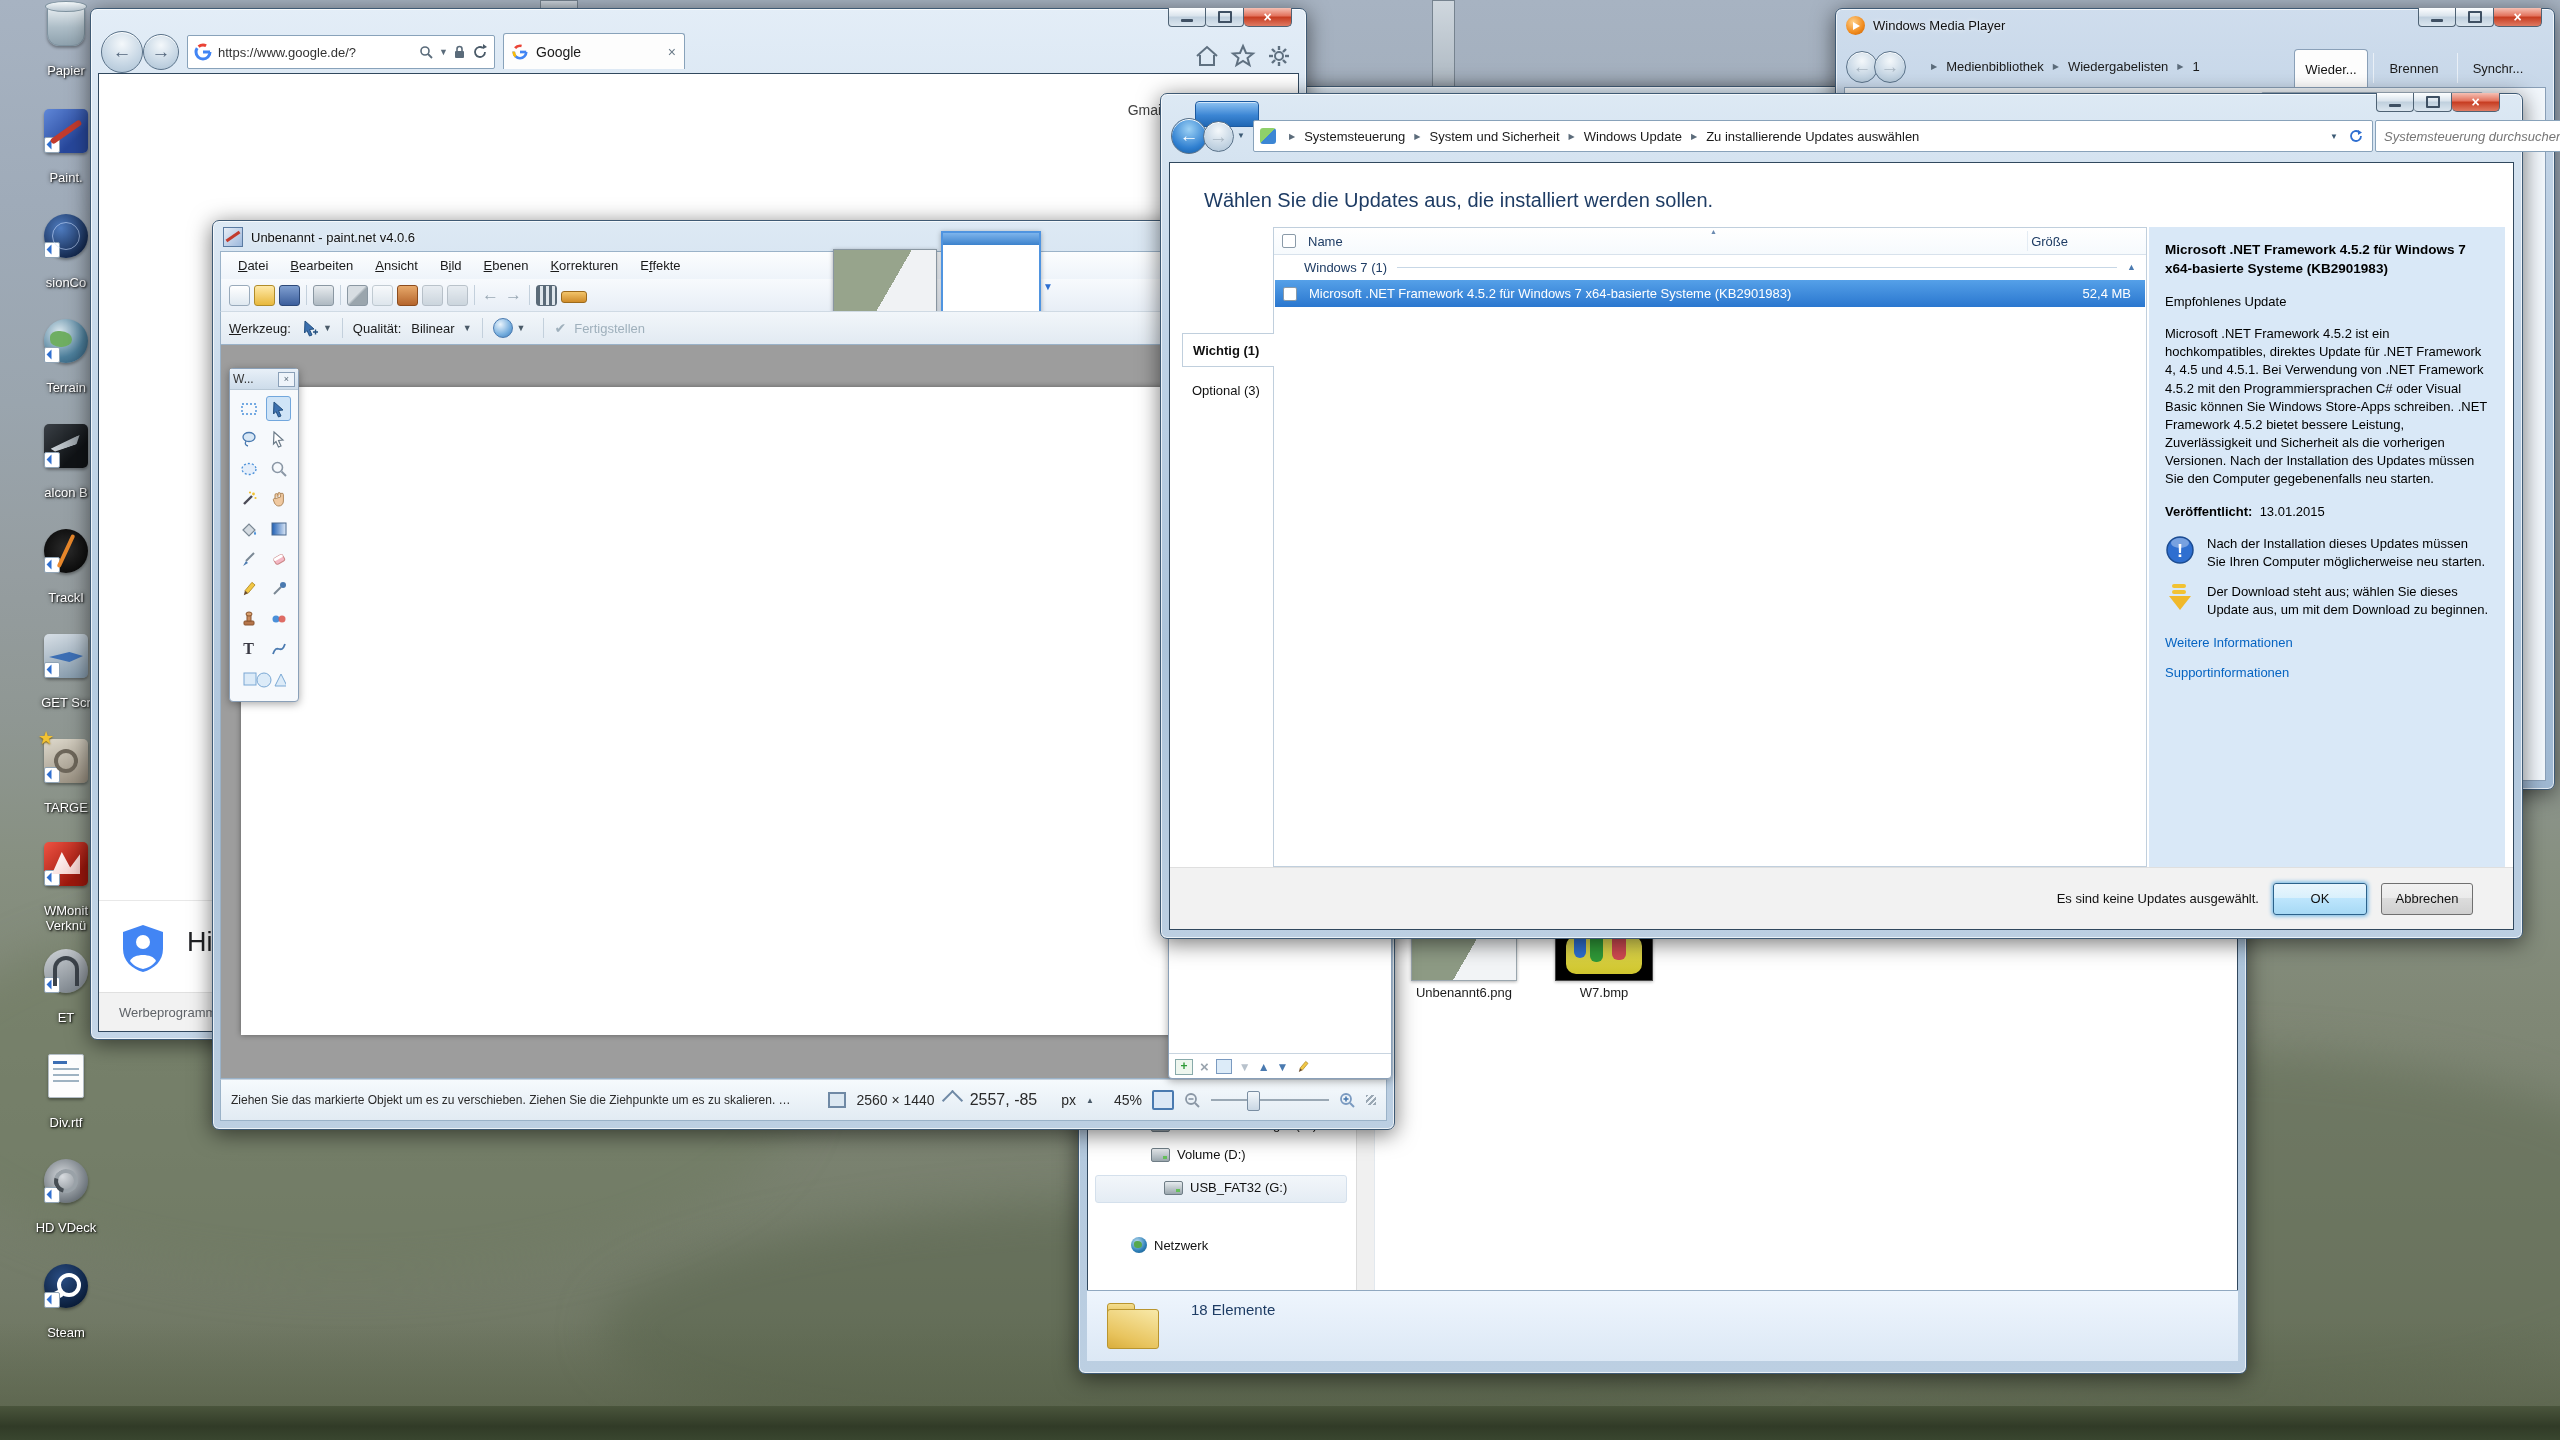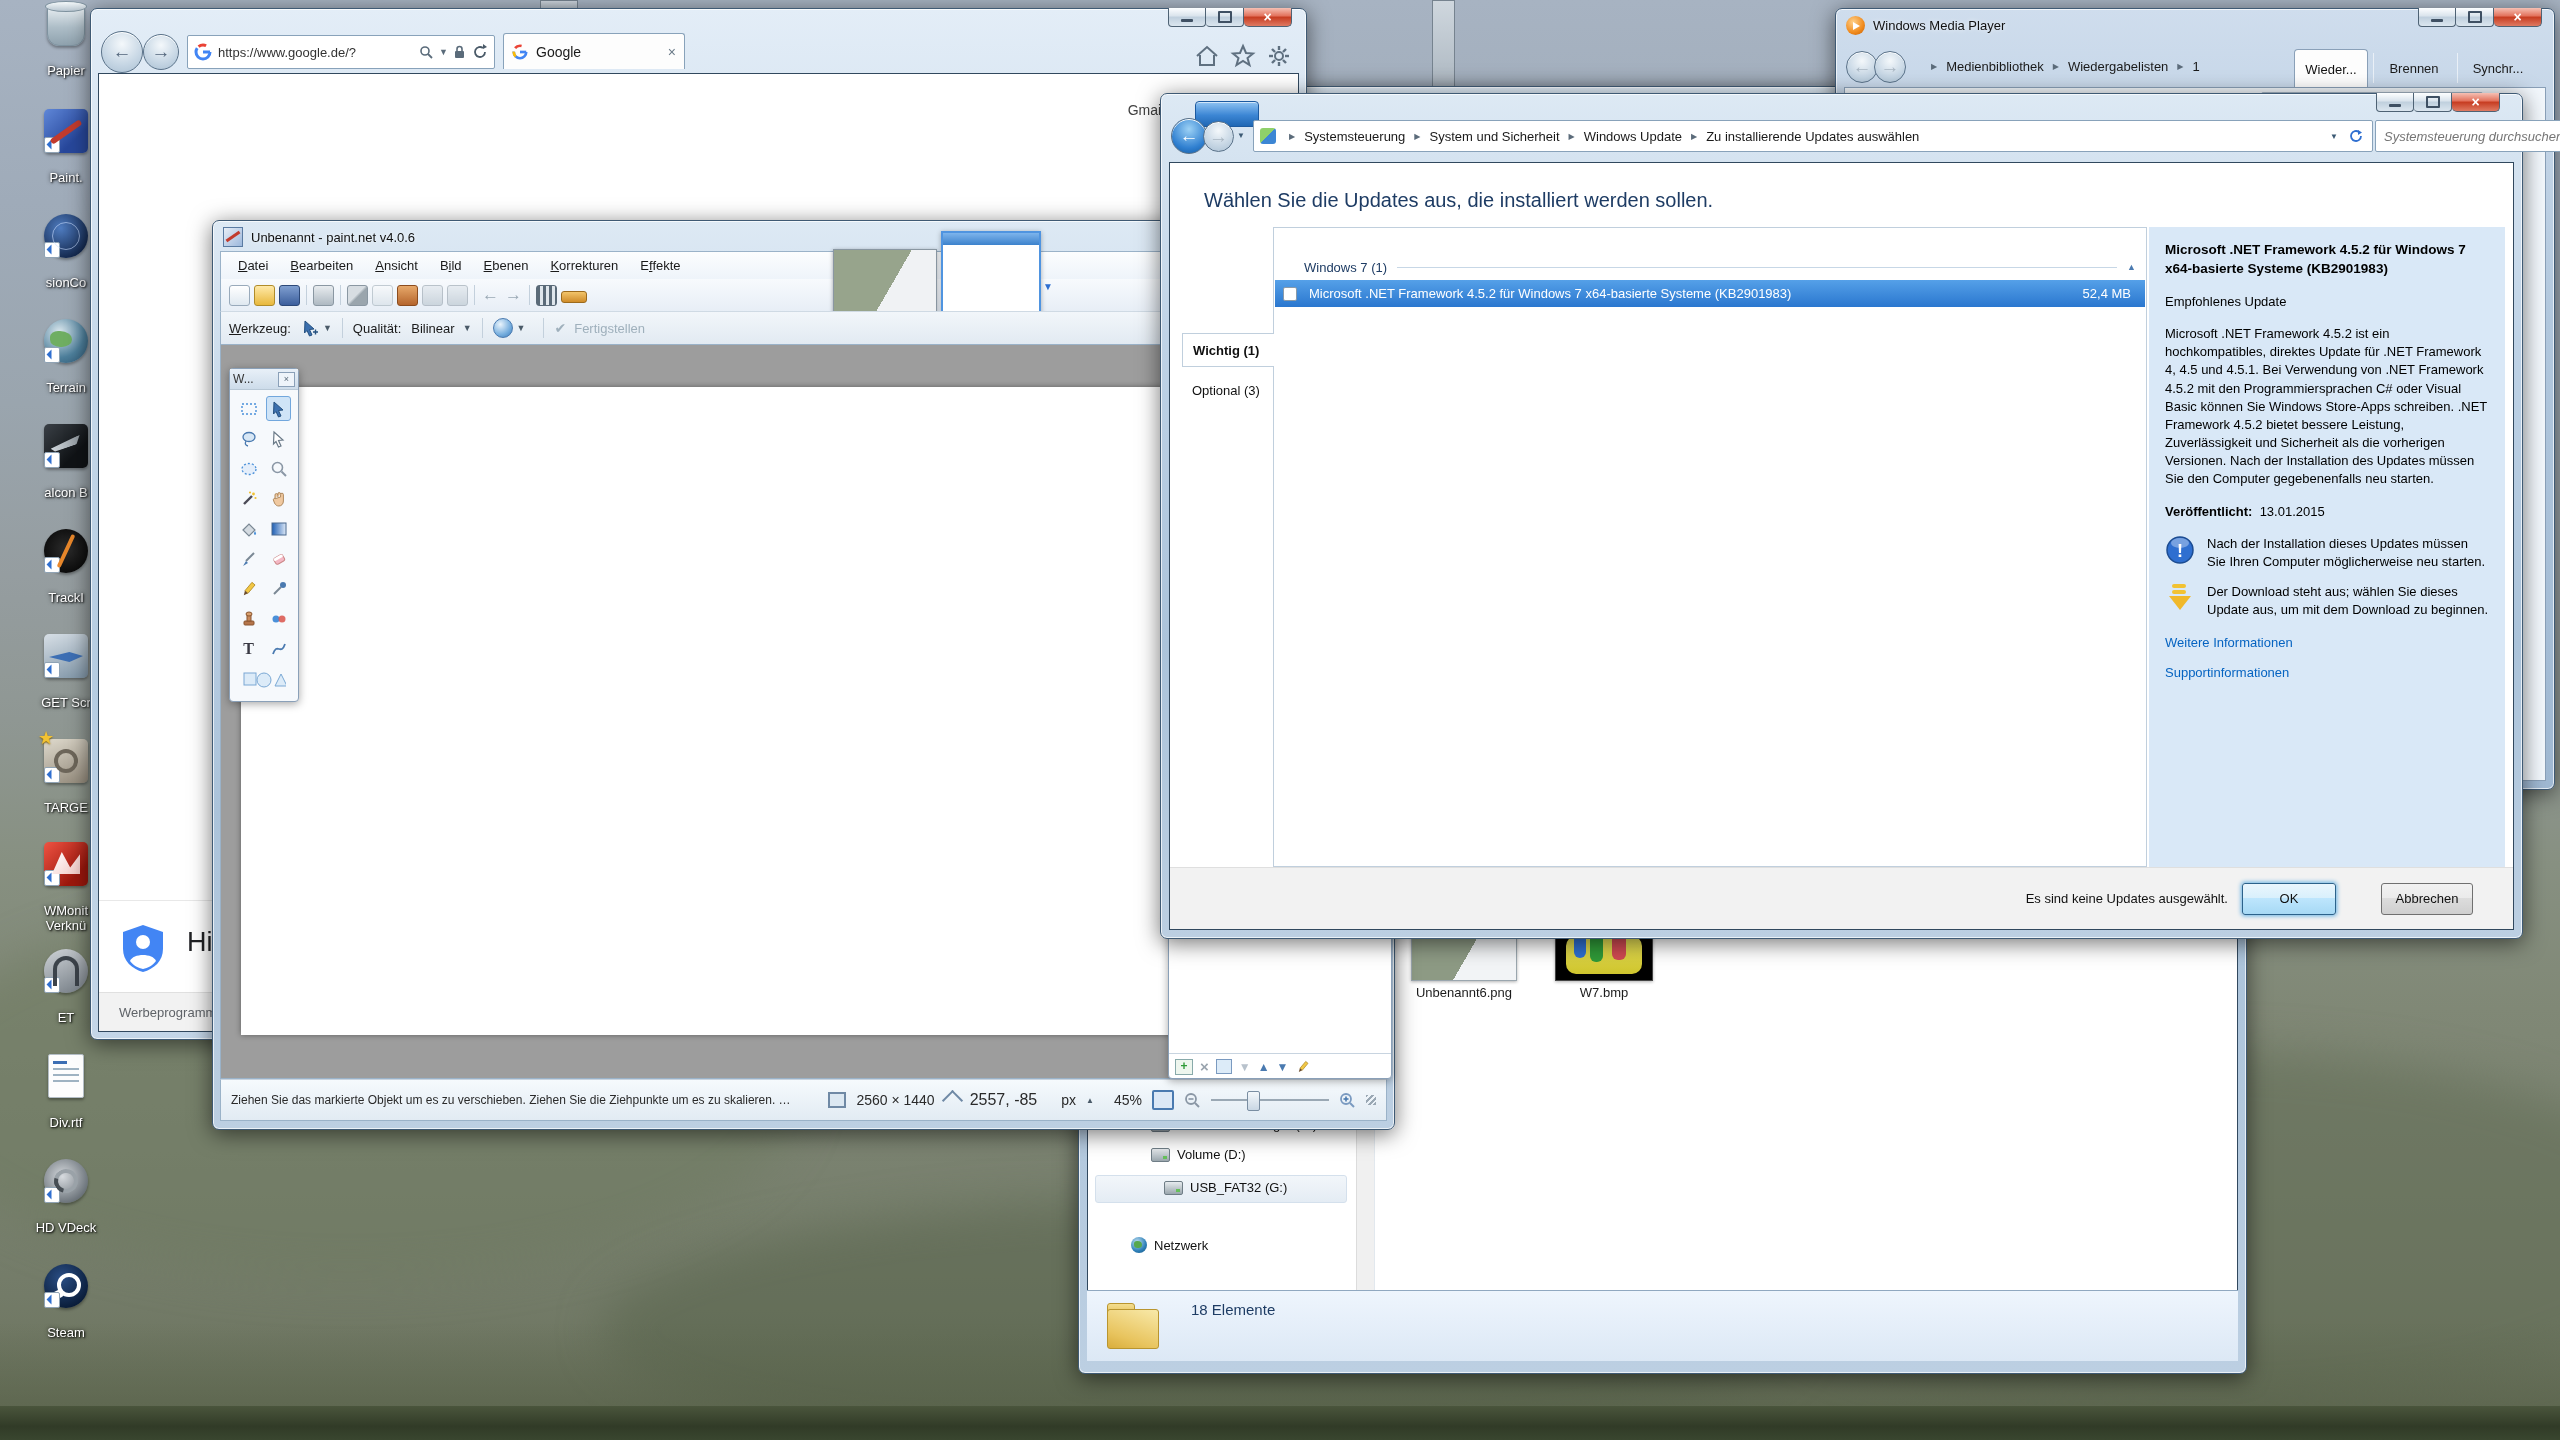--- a/index.html
+++ b/index.html
@@ -649,20 +649,27 @@
 
     <div style="position:absolute;left:12px;top:170px;width:92px;height:34px;background:#fff;border:1px solid #c0cfdd;border-right:none;display:flex;align-items:center;padding-left:10px;box-sizing:border-box;font-size:13px;font-weight:bold;color:#111;z-index:2;">
         <span>Wichtig (1)</span>
       </div>
     <div style="position:absolute;left:12px;top:212px;width:92px;height:30px;display:flex;align-items:center;padding-left:10px;box-sizing:border-box;font-size:13px;color:#111;">
         <span>Optional (3)</span>
       </div>
 
     <div style="position:absolute;left:103px;top:64px;width:872px;bottom:62px;background:#fff;border:1px solid #c0cfdd;">
 
+      <div style="position:absolute;left:0;right:0;top:0;height:26px;border-bottom:1px solid #d8e2ec;display:flex;align-items:center;background:linear-gradient(180deg,#fff,#f6fafd);">
+        <span style="position:absolute;left:50%;top:0;font-size:7px;color:#6a8ab0;">▲</span>
+        <span class="chk" style="margin-left:8px;"></span>
+        <span style="margin-left:12px;font-size:13px;color:#1e3c64;">Name</span>
+        <span style="position:absolute;right:78px;font-size:13px;color:#1e3c64;">Größe</span>
+        <span style="position:absolute;right:118px;top:3px;bottom:3px;width:1px;background:#e4ecf4;"></span>
+      </div>
 
       <div style="position:absolute;left:0;right:0;top:27px;height:24px;display:flex;align-items:center;">
         <span style="margin-left:30px;font-size:13px;color:#1e3c64;white-space:nowrap;">Windows 7 (1)</span>
         <span style="flex:1;height:1px;background:#c7d7e6;margin:0 10px;"></span>
         <span style="font-size:9px;color:#4a7ab0;margin-right:10px;">▲</span>
       </div>
 
       <div class="selrow" style="position:absolute;left:1px;right:1px;top:52px;height:27px;display:flex;align-items:center;">
         <span class="chk" style="margin-left:8px;"></span>
         <span style="margin-left:12px;font-size:13px;white-space:nowrap;overflow:hidden;">Microsoft .NET Framework 4.5.2 für Windows 7 x64-basierte Systeme (KB2901983)</span>
@@ -694,18 +701,18 @@
       </div>
       <div class="link" style="margin-bottom:12px;">Weitere Informationen</div>
       <div class="link">Supportinformationen</div>
     </div>
 
     <div style="position:absolute;left:0;right:0;bottom:0;height:61px;background:#f2f2f2;border-top:1px solid #dfdfdf;display:flex;align-items:center;justify-content:flex-end;padding-right:40px;gap:14px;">
       <span style="font-size:13px;color:#111;">Es sind keine Updates ausgewählt.</span>
       <div class="btn def" style="width:92px;">
           <span>OK</span>
         </div>
-      <div class="btn" style="width:90px;margin-left:31px;">
+      <div class="btn" style="width:90px;">
           <span>Abbrechen</span>
         </div>
     </div>
   </div>
 </div>
 
 </body></html>

